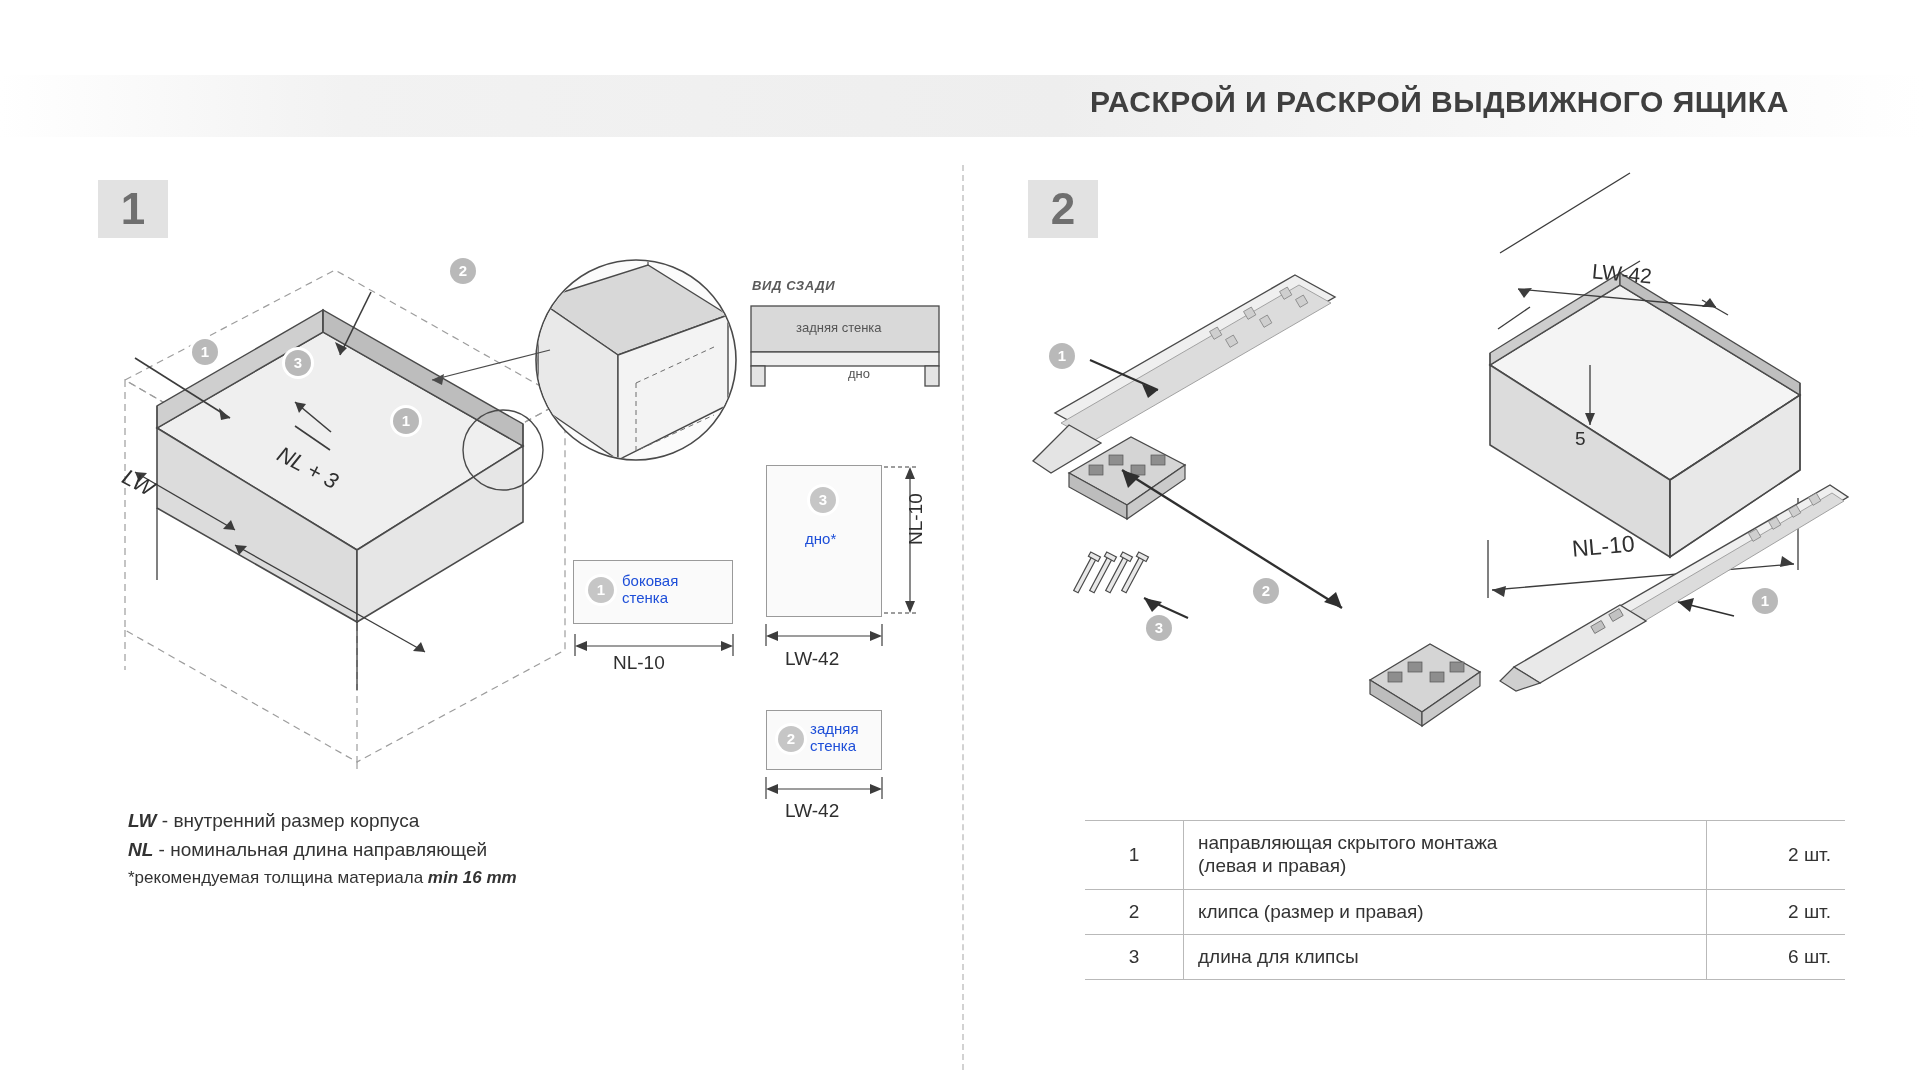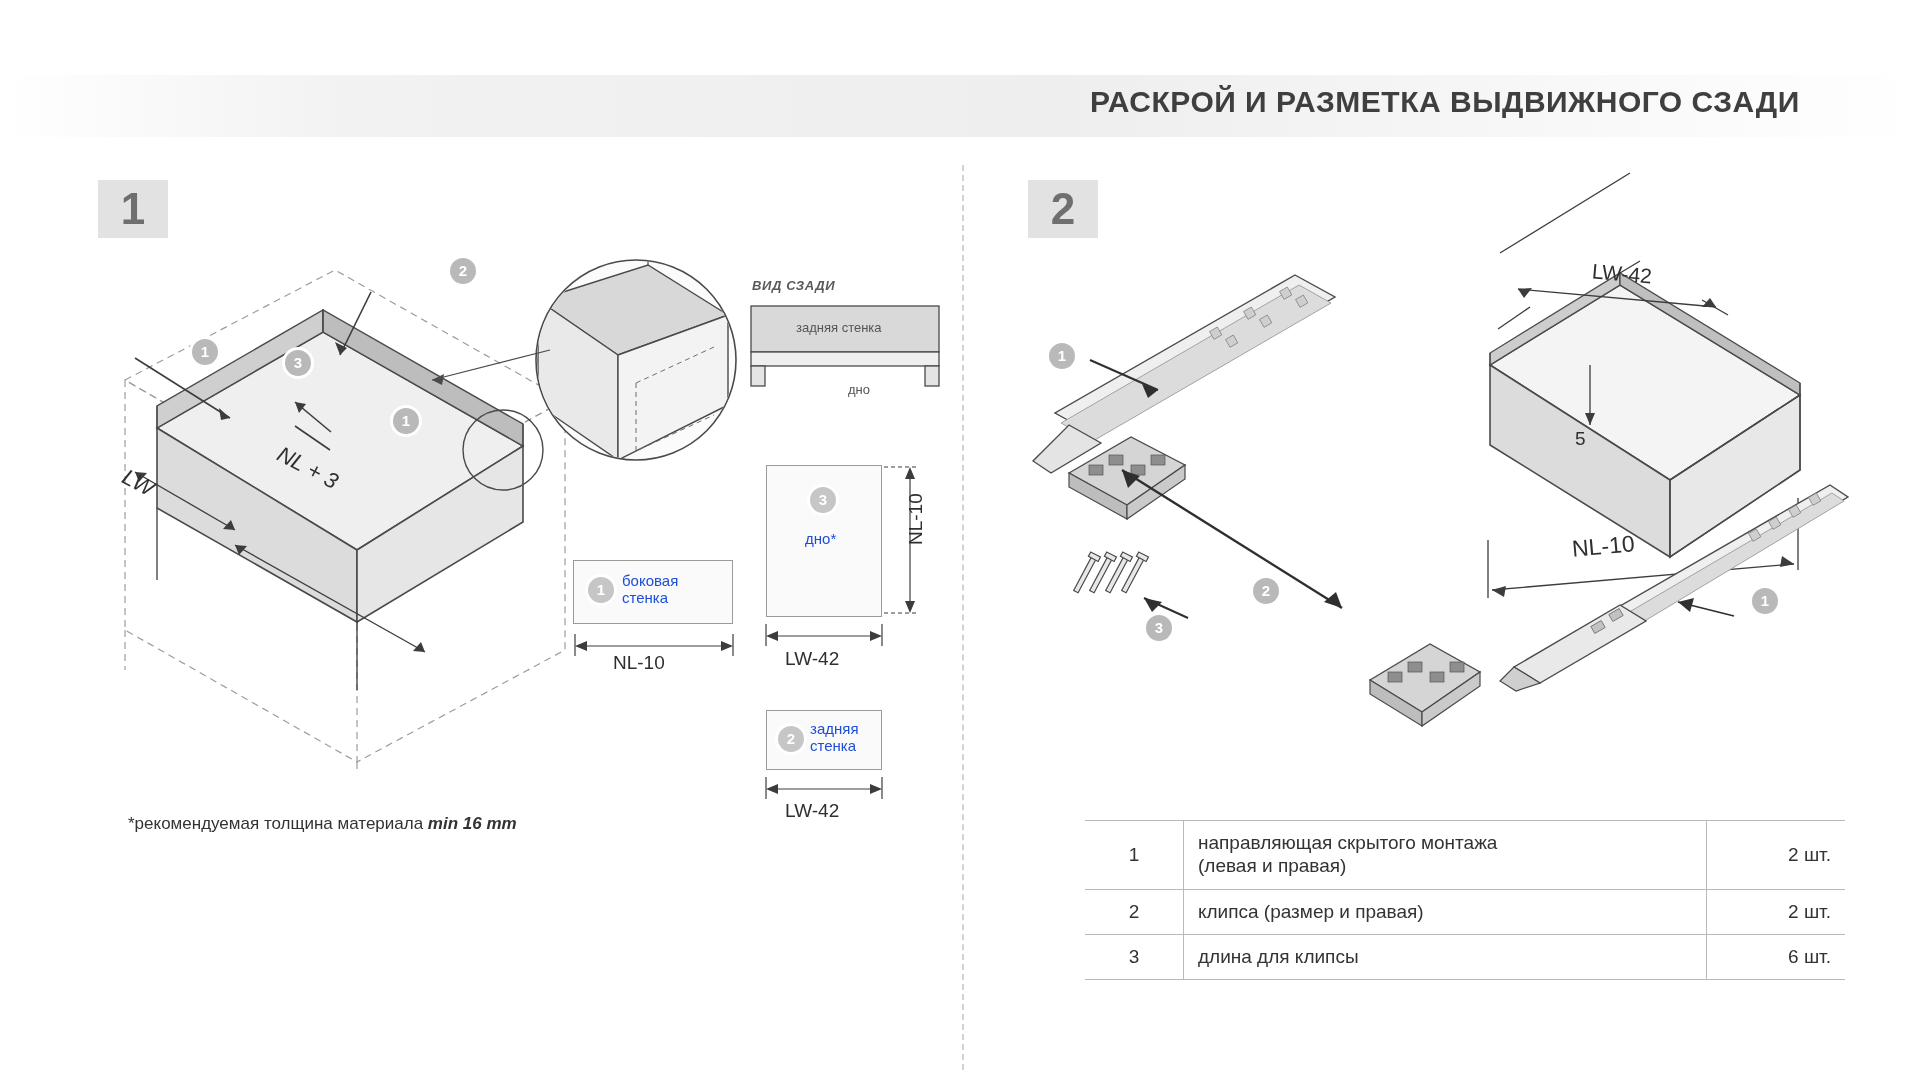--- a/index.html
+++ b/index.html
@@ -41,21 +41,21 @@
   #parts-table tr:last-child td{border-bottom:1px solid #b9b9b9;}
   
   .card{border:1px solid #9a9a9a;background:#fafafa;}
   .card-label{font-size:15px;color:#1d4ed8;line-height:1.15;}
   svg{display:block;overflow:visible;}
 </style>
 </head>
 <body>
 
 <div class="abs" id="header-bar"></div>
-<div class="abs" id="header-title">РАСКРОЙ И РАЗМЕТКА ВЫДВИЖНОГО СЗАДИ</div>
+<div class="abs" id="header-title">РАСКРОЙ И РАСКРОЙ ВЫДВИЖНОГО ЯЩИКА</div>
 
 <div class="abs" id="center-divider"></div>
 
 <div class="abs step-badge" id="step-1-badge">1</div>
 <div class="abs step-badge" id="step-2-badge">2</div>
 
 <div class="abs" style="left:95px;top:250px;width:560px;height:520px;">
   <svg width="560" height="520" viewBox="0 0 560 520">
 
     <g fill="none" stroke="#9d9d9d" stroke-width="1.2" stroke-dasharray="7 5">
@@ -147,21 +147,21 @@
 <div class="abs lbl-sm bold" style="left:752px;top:278px;letter-spacing:.6px;color:#5a5a5a;">ВИД СЗАДИ</div>
 <div class="abs" style="left:745px;top:300px;width:200px;height:90px;">
   <svg width="200" height="90" viewBox="0 0 200 90">
     <rect x="6" y="6" width="188" height="46" fill="#d9d9d9" stroke="#4a4a4a" stroke-width="1.3"></rect>
     <rect x="6" y="52" width="188" height="14" fill="#efefef" stroke="#4a4a4a" stroke-width="1.3"></rect>
     <rect x="6" y="66" width="14" height="20" fill="#e4e4e4" stroke="#4a4a4a" stroke-width="1.3"></rect>
     <rect x="180" y="66" width="14" height="20" fill="#e4e4e4" stroke="#4a4a4a" stroke-width="1.3"></rect>
   </svg>
 </div>
 <div class="abs lbl-sm" style="left:796px;top:320px;">задняя стенка</div>
-<div class="abs lbl-sm" style="left:848px;top:382px;">дно</div>
+<div class="abs lbl-sm" style="left:848px;top:366px;">дно</div>
 
 <div class="abs card" style="left:573px;top:560px;width:158px;height:62px;"></div>
 <div class="abs circ lite" style="left:588px;top:577px;">1</div>
 <div class="abs card-label" style="left:622px;top:572px;white-space:pre-line;">боковая
 стенка</div>
 <div class="abs" style="left:565px;top:630px;width:180px;height:40px;">
   <svg width="180" height="40" viewBox="0 0 180 40">
     <g stroke="#3c3c3c" stroke-width="1.2">
       <line x1="10" y1="4" x2="10" y2="26"></line>
         <line x1="168" y1="4" x2="168" y2="26"></line>
@@ -214,20 +214,26 @@
         <line x1="130" y1="2" x2="130" y2="24"></line>
       <line x1="18" y1="14" x2="126" y2="14"></line>
     </g>
     <polygon points="14,14 26,9 26,19" fill="#3c3c3c"></polygon>
     <polygon points="130,14 118,9 118,19" fill="#3c3c3c"></polygon>
   </svg>
 </div>
 <div class="abs lbl-dim" style="left:785px;top:800px;">LW-42</div>
 
 <div class="abs" id="legend">
+  <div class="row">
+    <span class="bold">LW</span><span> - внутренний размер корпуса</span>
+  </div>
+  <div class="row">
+    <span class="bold">NL</span><span> - номинальная длина направляющей</span>
+  </div>
   <div class="note">
     <span>*рекомендуемая толщина материала </span><span class="bold">min 16 mm</span>
   </div>
 </div>
 
 <div class="abs" style="left:1470px;top:265px;width:400px;height:330px;">
   <svg width="400" height="330" viewBox="0 0 400 330">
 
     <polygon points="20,100 150,20 330,130 200,215" fill="#f4f4f4" stroke="#4a4a4a" stroke-width="1.6"></polygon>
     <polygon points="20,100 20,180 200,292 200,215" fill="#dcdcdc" stroke="#4a4a4a" stroke-width="1.6"></polygon>

